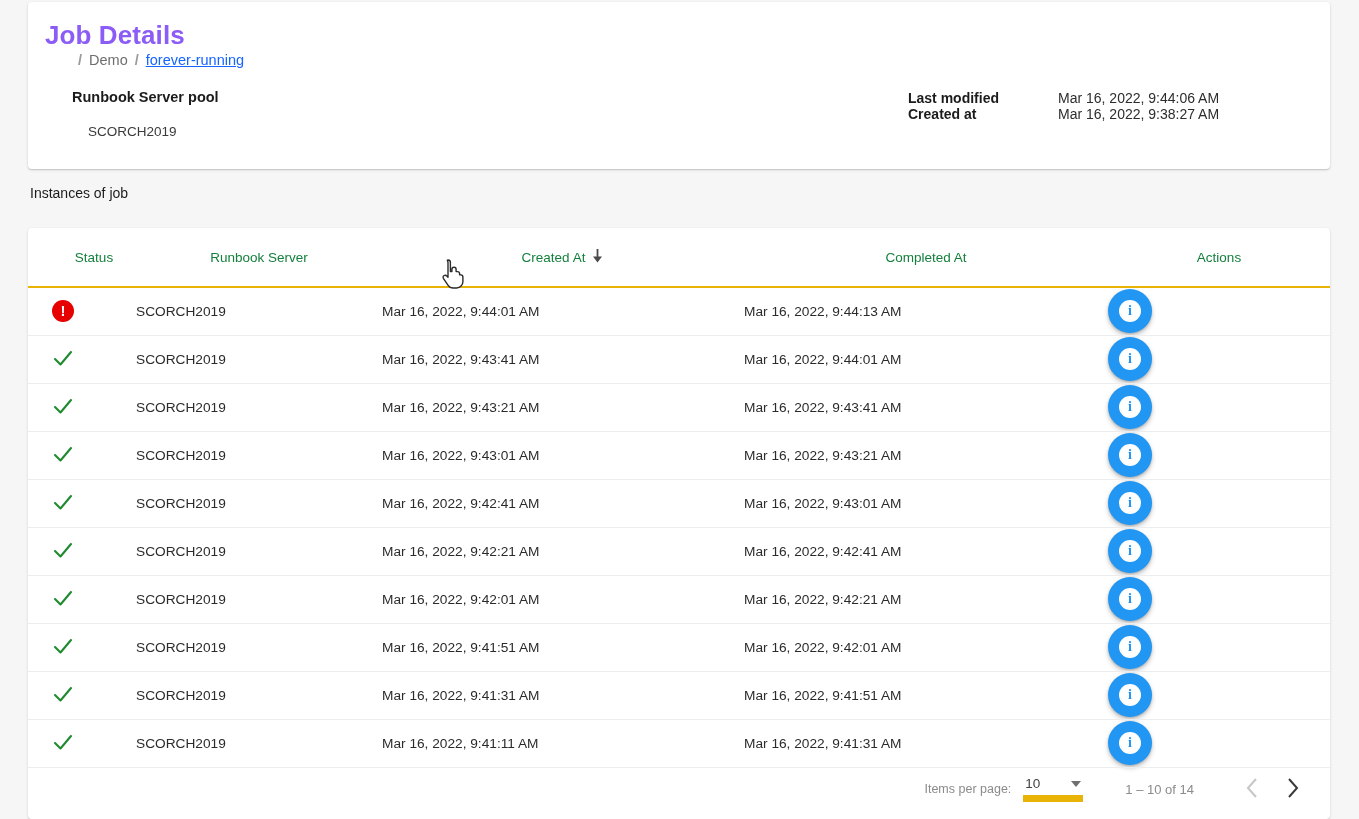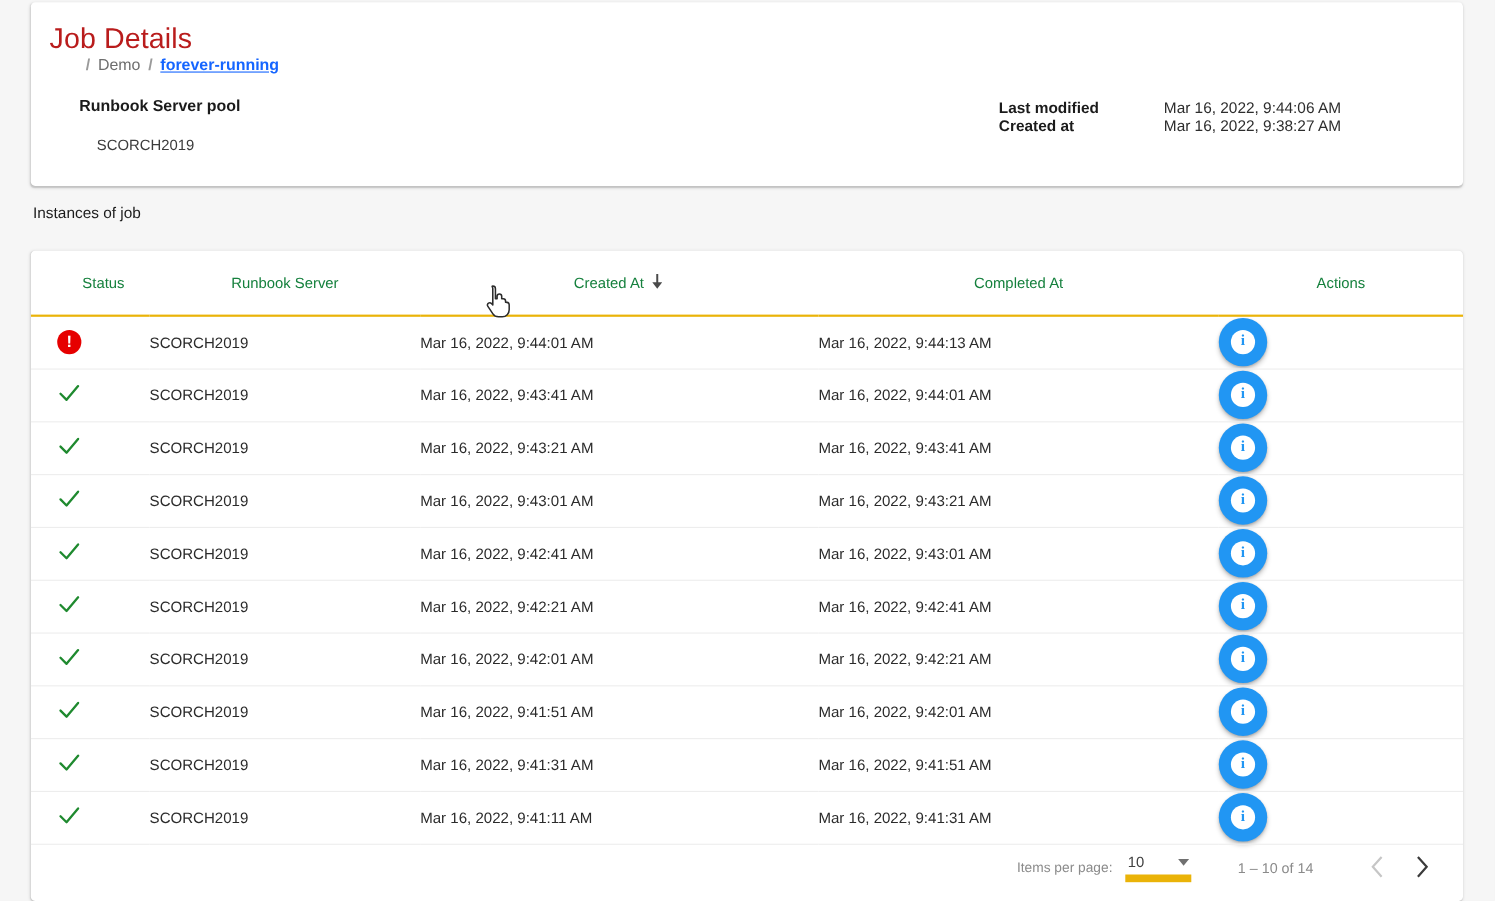--- a/index.html
+++ b/index.html
@@ -19,33 +19,33 @@
     position: absolute;
     left: 28px; top: 2px;
     width: 1302px; height: 167px;
     background: #ffffff;
     border-radius: 4px;
     box-shadow: 0 1px 3px rgba(0,0,0,.14), 0 1px 1px rgba(0,0,0,.10);
   }
 
   .job-title {
     position: absolute; left: 17px; top: 18px;
-    font-size: 26px; font-weight: 400; letter-spacing: .1px;
-    color: #b91c1c;
+    font-size: 26px; font-weight: 700; letter-spacing: .1px;
+    color: #8b5cf6;
   }
 
   .breadcrumb {
     position: absolute; left: 50px; top: 50px;
     font-size: 14.5px; color: #7b7b7b;
     display: flex; align-items: center; gap: 7px;
   }
   .bc-sep { color: #9a9a9a; font-weight: 700; }
   .bc-demo { color: #6e6e6e; }
   .bc-link {
-    color: #1565ff; font-weight: 700; text-decoration: underline;
+    color: #1565ff; font-weight: 400; text-decoration: underline;
     cursor: pointer;
   }
 
   .pool-label {
     position: absolute; left: 44px; top: 87px;
     font-size: 14.5px; font-weight: 700; color: #1b1b1b;
   }
   .pool-value {
     position: absolute; left: 60px; top: 122px;
     font-size: 13.5px; color: #3b3b3b;

